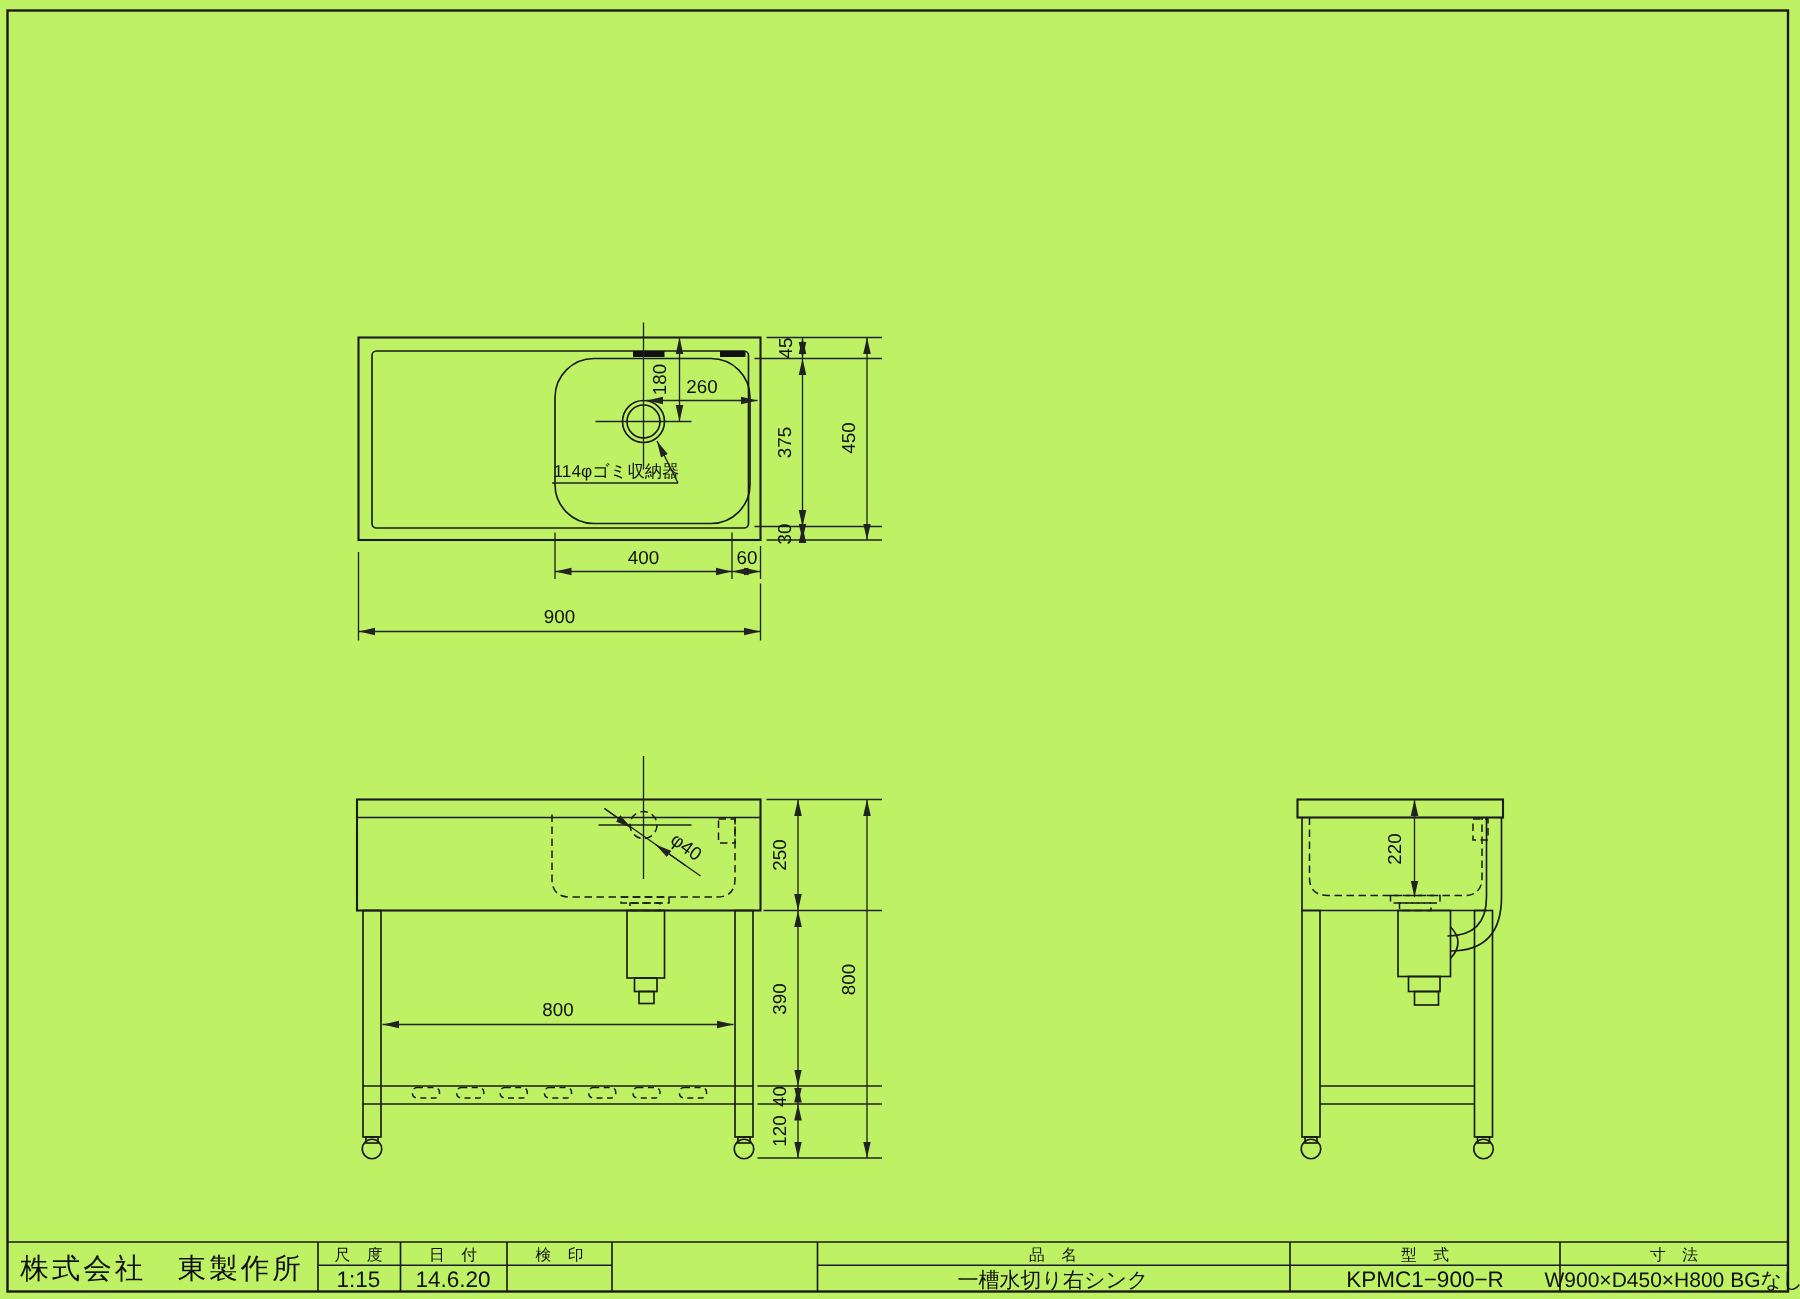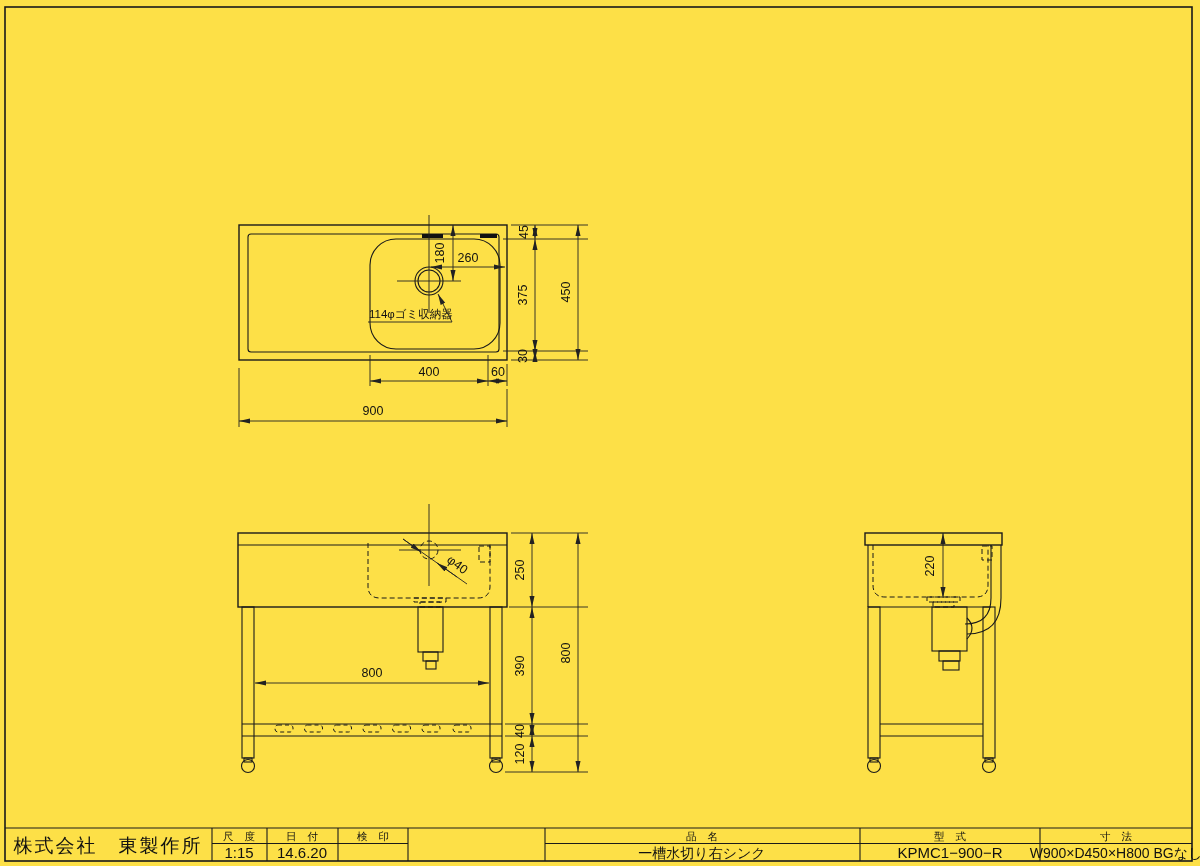--- a/index.html
+++ b/index.html
@@ -1,17 +1,17 @@
 <!DOCTYPE html>
 <html><head>
 <meta charset="utf-8">
 <style>
   html,body { margin:0; padding:0; background:#e8e8e8; }
   .sheet {
-    position:relative; width:1200px; height:866px; background:#fde047;
+    position:relative; width:1200px; height:866px; background:#bef264;
     font-family:"Liberation Sans","DejaVu Sans",sans-serif;
   }
   svg { display:block; }
   
   .ol { stroke:#1a1a1a; stroke-width:1.4; fill:none; stroke-linecap:square; }
   
   .ml { stroke:#1a1a1a; stroke-width:1.1; fill:none; }
   
   .tl { stroke:#222222; stroke-width:0.9; fill:none; }
   

